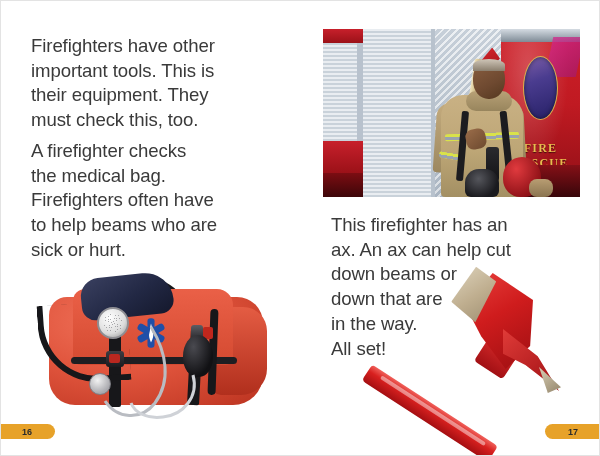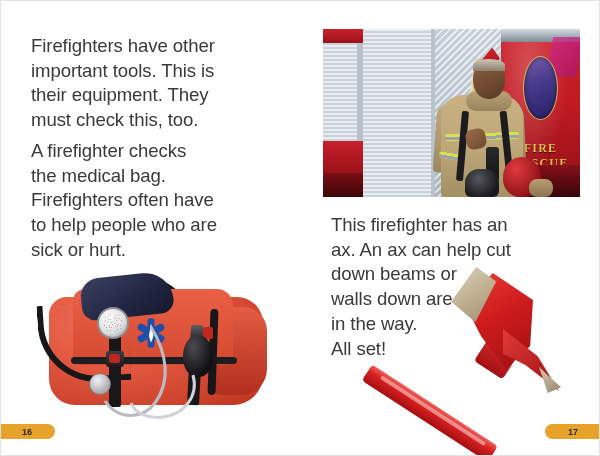--- a/index.html
+++ b/index.html
@@ -452,21 +452,21 @@
   <div>
 
     <div class="body-text" id="para-1">Firefighters have other
 important tools. This is
 their equipment. They
 must check this, too.</div>
 
     <div class="body-text" id="para-2">A firefighter checks
 the medical bag.
 Firefighters often have
-to help people who are
+to help beams who are
 sick or hurt.</div>
 
     <div id="img-medbag">
       <div id="bag-handle"></div>
       <div id="bag-body"></div>
       <div id="bag-side-right"></div>
       <div id="bag-flap"></div>
       <div id="bag-flap-edge"></div>
       <div id="bag-side-piping"></div>
 
@@ -540,21 +540,21 @@
       <div id="ff-hand"></div>
       <div id="ff-radio"></div>
       <div id="ff-mask"></div>
       <div id="ff-helmet"></div>
       <div id="ff-glove"></div>
     </div>
 
     <div class="body-text" id="para-3">This firefighter has an
 ax. An ax can help cut
 down beams or
-walls down are
+down that are
 in the way.
 All set!</div>
 
     <div id="img-ax">
       <div id="ax-handle"></div>
       <div id="ax-gloss"></div>
       <div id="ax-collar"></div>
       <div id="ax-head-blade"></div>
       <div id="ax-pick"></div>
       <div id="ax-pick-tip"></div>

